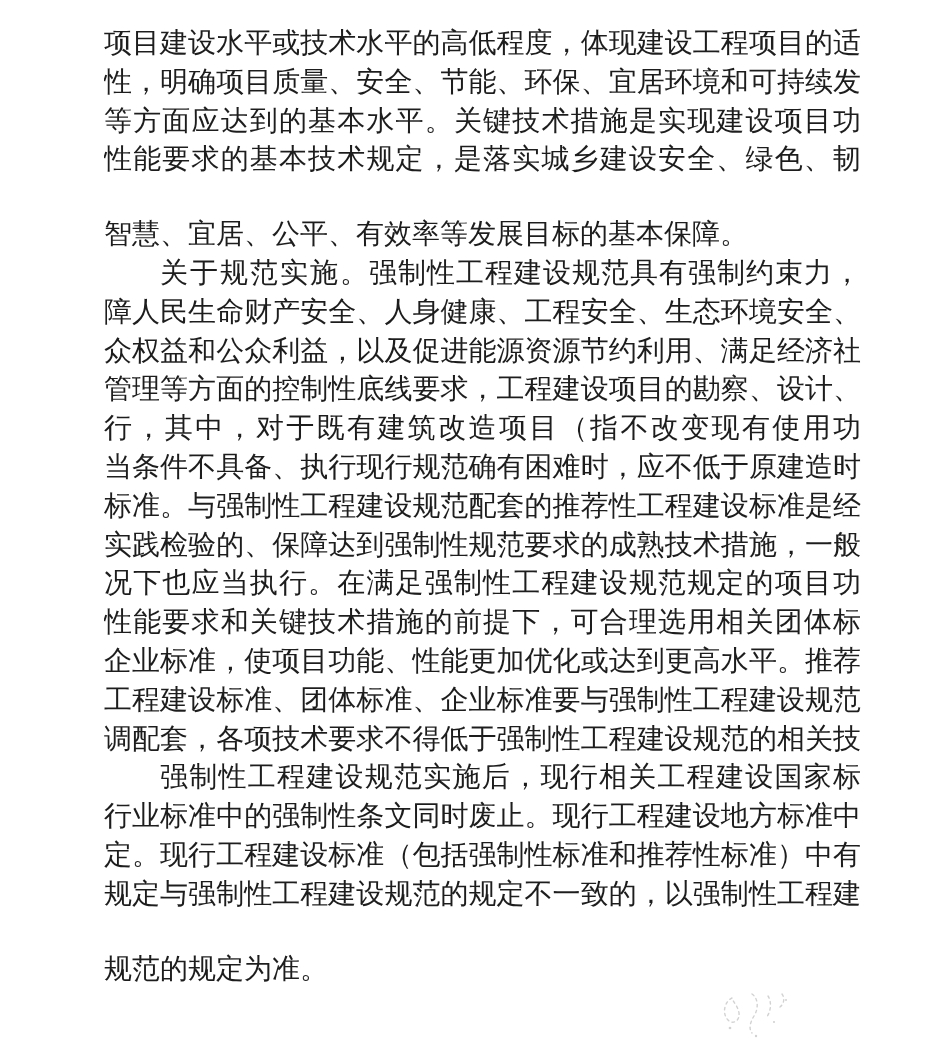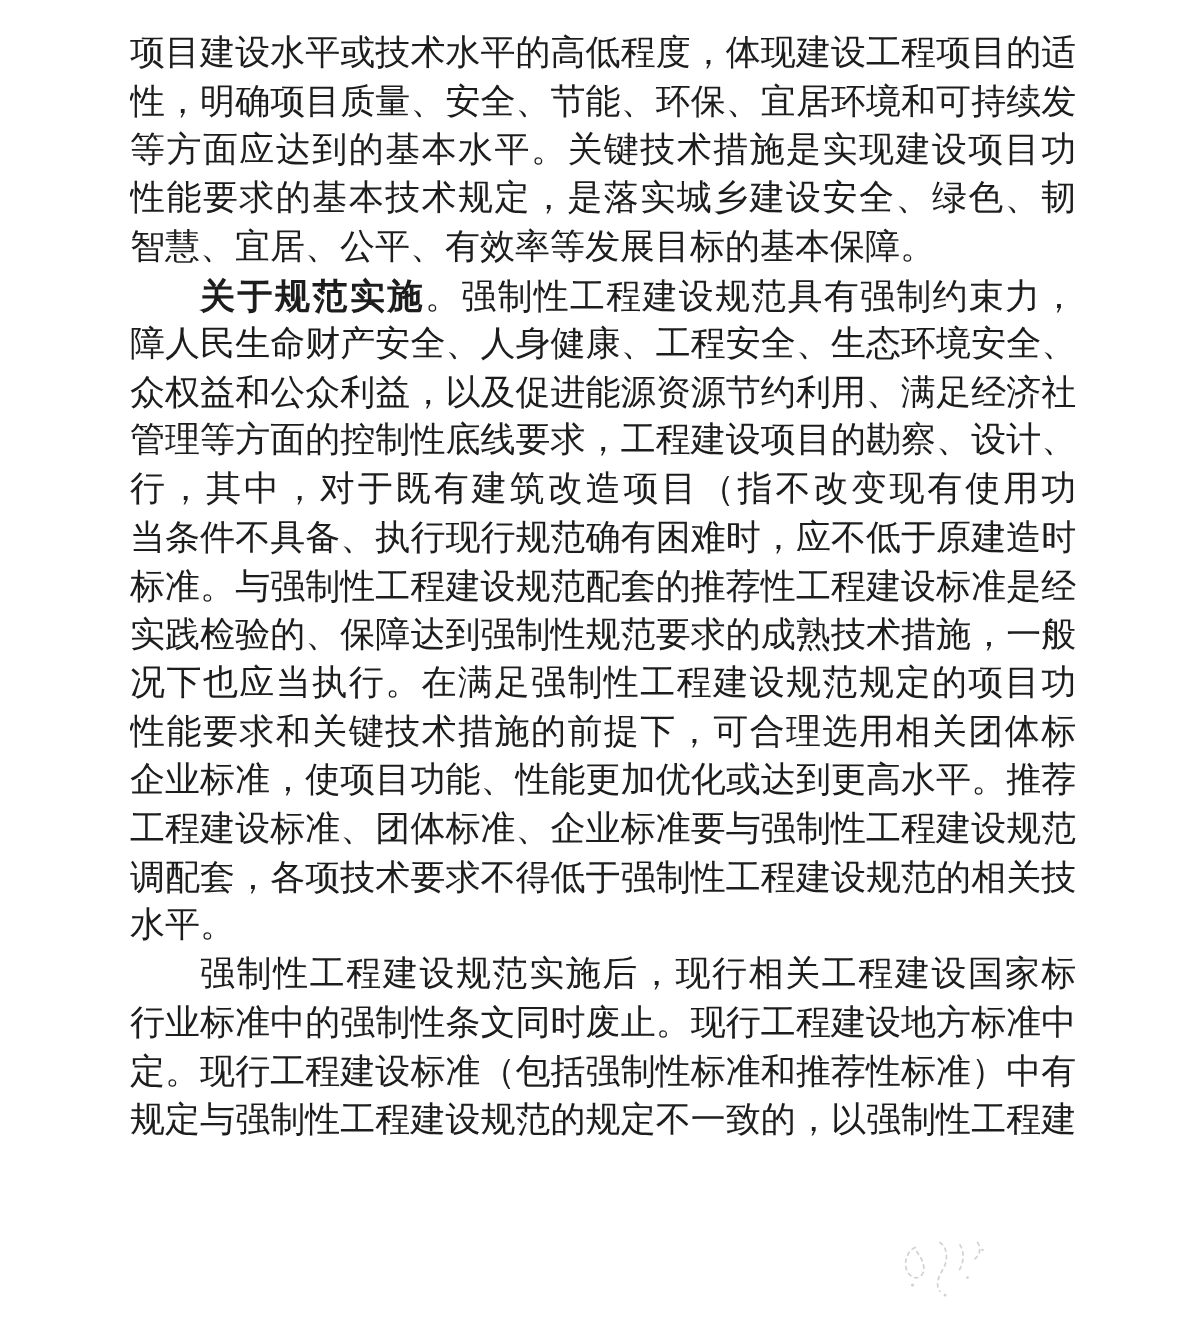--- a/index.html
+++ b/index.html
@@ -37,26 +37,27 @@
     height: 38.8px;
     line-height: 38.8px;
     text-align: justify;
     text-align-last: justify;
     text-justify: inter-character;
     white-space: normal;
     overflow: hidden;
   }
   .line.last {
     text-align-last: left;
+    margin-top: 36px;
   }
   .line.indent {
     text-indent: 2em;
   }
   .seg-bold {
-    font-weight: 700;
+    font-weight: 400;
     font-family: "Liberation Sans", "DejaVu Sans", sans-serif;
     letter-spacing: 1px;
   }
   .scribble {
     position: absolute;
     left: 718px;
     top: 988px;
     width: 84px;
     height: 52px;
     opacity: 0.55;
@@ -81,27 +82,27 @@
         <div class="line"><span>管理等方面的控制性底线要求，工程建设项目的勘察、设计、施</span></div>
         <div class="line"><span>行，其中，对于既有建筑改造项目（指不改变现有使用功能），</span></div>
         <div class="line"><span>当条件不具备、执行现行规范确有困难时，应不低于原建造时的</span></div>
         <div class="line"><span>标准。与强制性工程建设规范配套的推荐性工程建设标准是经过</span></div>
         <div class="line"><span>实践检验的、保障达到强制性规范要求的成熟技术措施，一般情</span></div>
         <div class="line"><span>况下也应当执行。在满足强制性工程建设规范规定的项目功能、</span></div>
         <div class="line"><span>性能要求和关键技术措施的前提下，可合理选用相关团体标准、</span></div>
         <div class="line"><span>企业标准，使项目功能、性能更加优化或达到更高水平。推荐性</span></div>
         <div class="line"><span>工程建设标准、团体标准、企业标准要与强制性工程建设规范协</span></div>
         <div class="line"><span>调配套，各项技术要求不得低于强制性工程建设规范的相关技术</span></div>
-        <div class="line last"><span>水平。</span></div>
       </div>
       <div class="paragraph">
         <div class="line indent"><span>强制性工程建设规范实施后，现行相关工程建设国家标准、</span></div>
         <div class="line"><span>行业标准中的强制性条文同时废止。现行工程建设地方标准中的</span></div>
         <div class="line"><span>定。现行工程建设标准（包括强制性标准和推荐性标准）中有关</span></div>
         <div class="line"><span>规定与强制性工程建设规范的规定不一致的，以强制性工程建设</span></div>
+        <div class="line last"><span>规范的规定为准。</span></div>
       </div>
     </div>
 
   <svg class="scribble" viewBox="0 0 84 52" xmlns="http://www.w3.org/2000/svg">
     <g fill="none" stroke="#aeaeae" stroke-width="1.4" stroke-linecap="round" stroke-dasharray="2.5 3.5">
       <path d="M14 10 C 6 14, 4 26, 10 32 C 15 37, 22 33, 21 25 C 20 18, 15 14, 14 10 Z"></path>
       <path d="M34 6 C 40 10, 41 20, 36 28 C 33 33, 30 40, 34 45"></path>
       <path d="M50 8 C 54 14, 53 24, 48 30"></path>
       <path d="M64 6 C 67 10, 66 16, 62 19"></path>
     </g>

